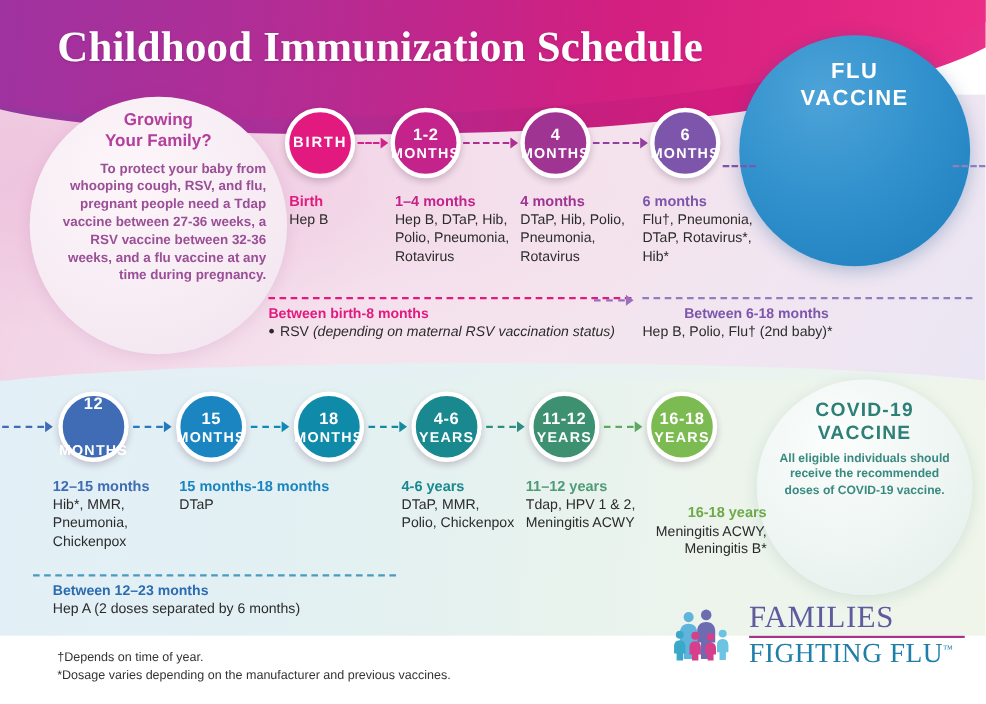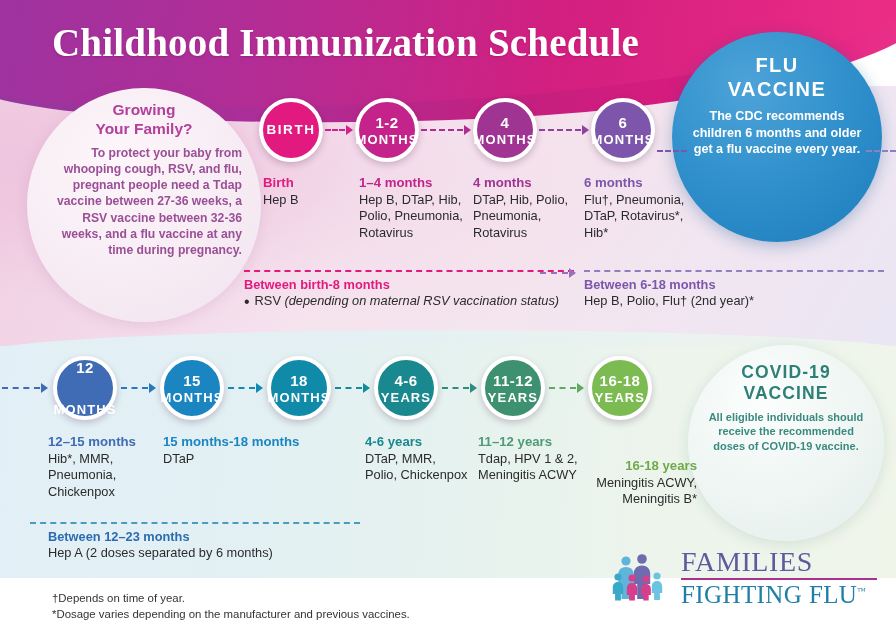--- a/index.html
+++ b/index.html
@@ -167,21 +167,20 @@
       <div>Your Family?</div>
     </div>
     <div class="growing-body">To protect your baby from whooping cough, RSV, and flu, pregnant people need a Tdap vaccine between 27-36 weeks, a RSV vaccine between 32-36 weeks, and a flu vaccine at any time during pregnancy.</div>
   </div>
 
   <div class="flu-circle">
     <div class="flu-title">
       <div>FLU</div>
       <div>VACCINE</div>
     </div>
-    <div class="flu-body">The CDC recommends children 6 months and older get a flu vaccine every year.</div>
   </div>
 
   <div class="covid-circle">
     <div class="covid-title">
       <div>COVID-19</div>
       <div>VACCINE</div>
     </div>
     <div class="covid-body">All eligible individuals should receive the recommended doses of COVID-19 vaccine.</div>
   </div>
 
@@ -247,22 +246,22 @@
       </span>
     </div>
   </div>
   <div class="arrow" style="left:540px;top:268px;width:36px;color:#9a6fbe;">
     <span class="dash"></span>
       <span class="head"></span>
   </div>
 
   <div class="between" style="left:584px;top:270px;width:300px;color:#8f7fc0;">
     <div class="b-rule"></div>
-    <div class="b-head" style="color:#7d56ab;">Between 6-18 months</div>
-    <div class="b-body">Hep B, Polio, Flu† (2nd year)*</div>
+    <div class="b-head" style="color:#7d56ab;margin-left:38px;">Between 6-18 months</div>
+    <div class="b-body">Hep B, Polio, Flu† (2nd baby)*</div>
   </div>
 
   <div class="node" style="left:53px;top:356px;width:64px;height:64px;background:#3f6cb4;justify-content:space-between;">
     <div class="n-big">12</div>
     <div class="n-small">MONTHS</div>
   </div>
   <div class="node" style="left:160px;top:356px;width:64px;height:64px;background:#1a85c0;">
     <div class="n-big">15</div>
     <div class="n-small">MONTHS</div>
   </div>

